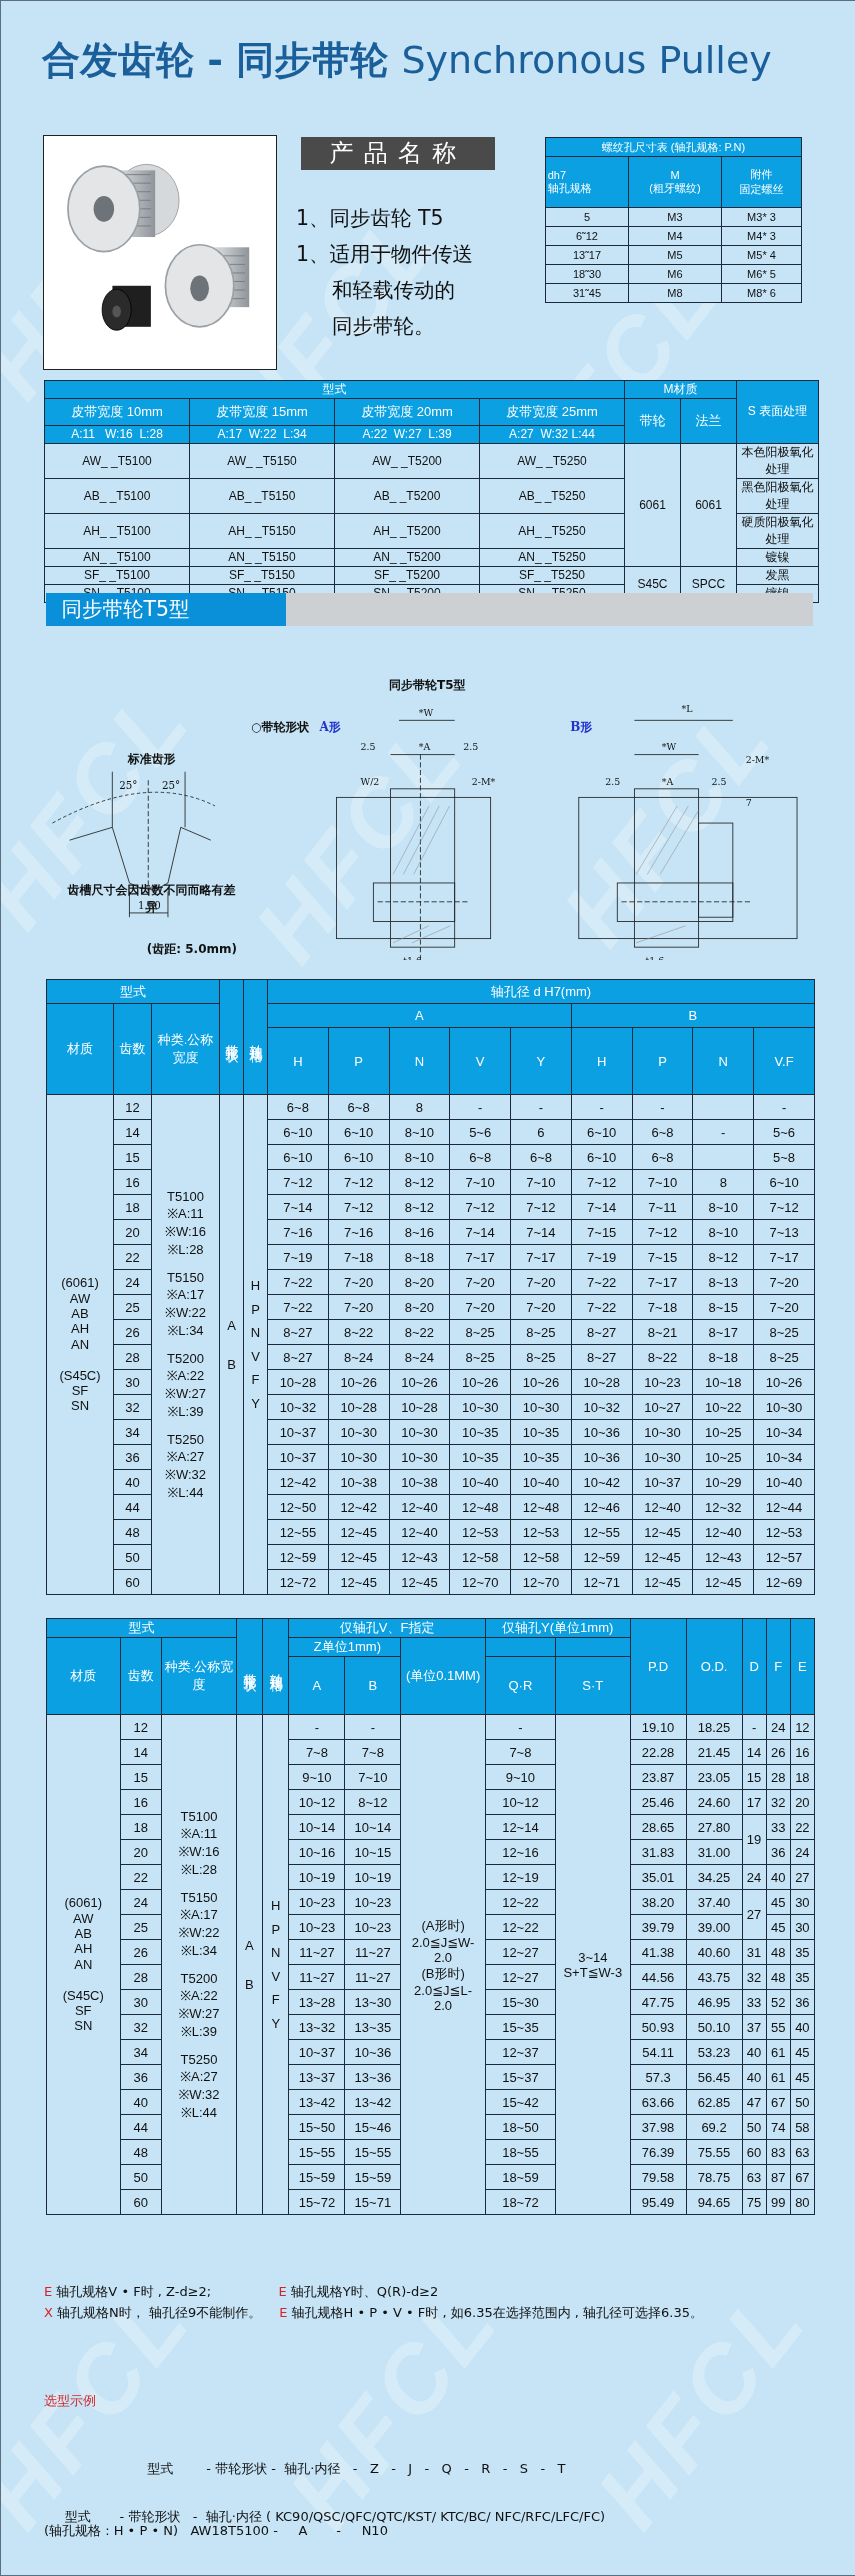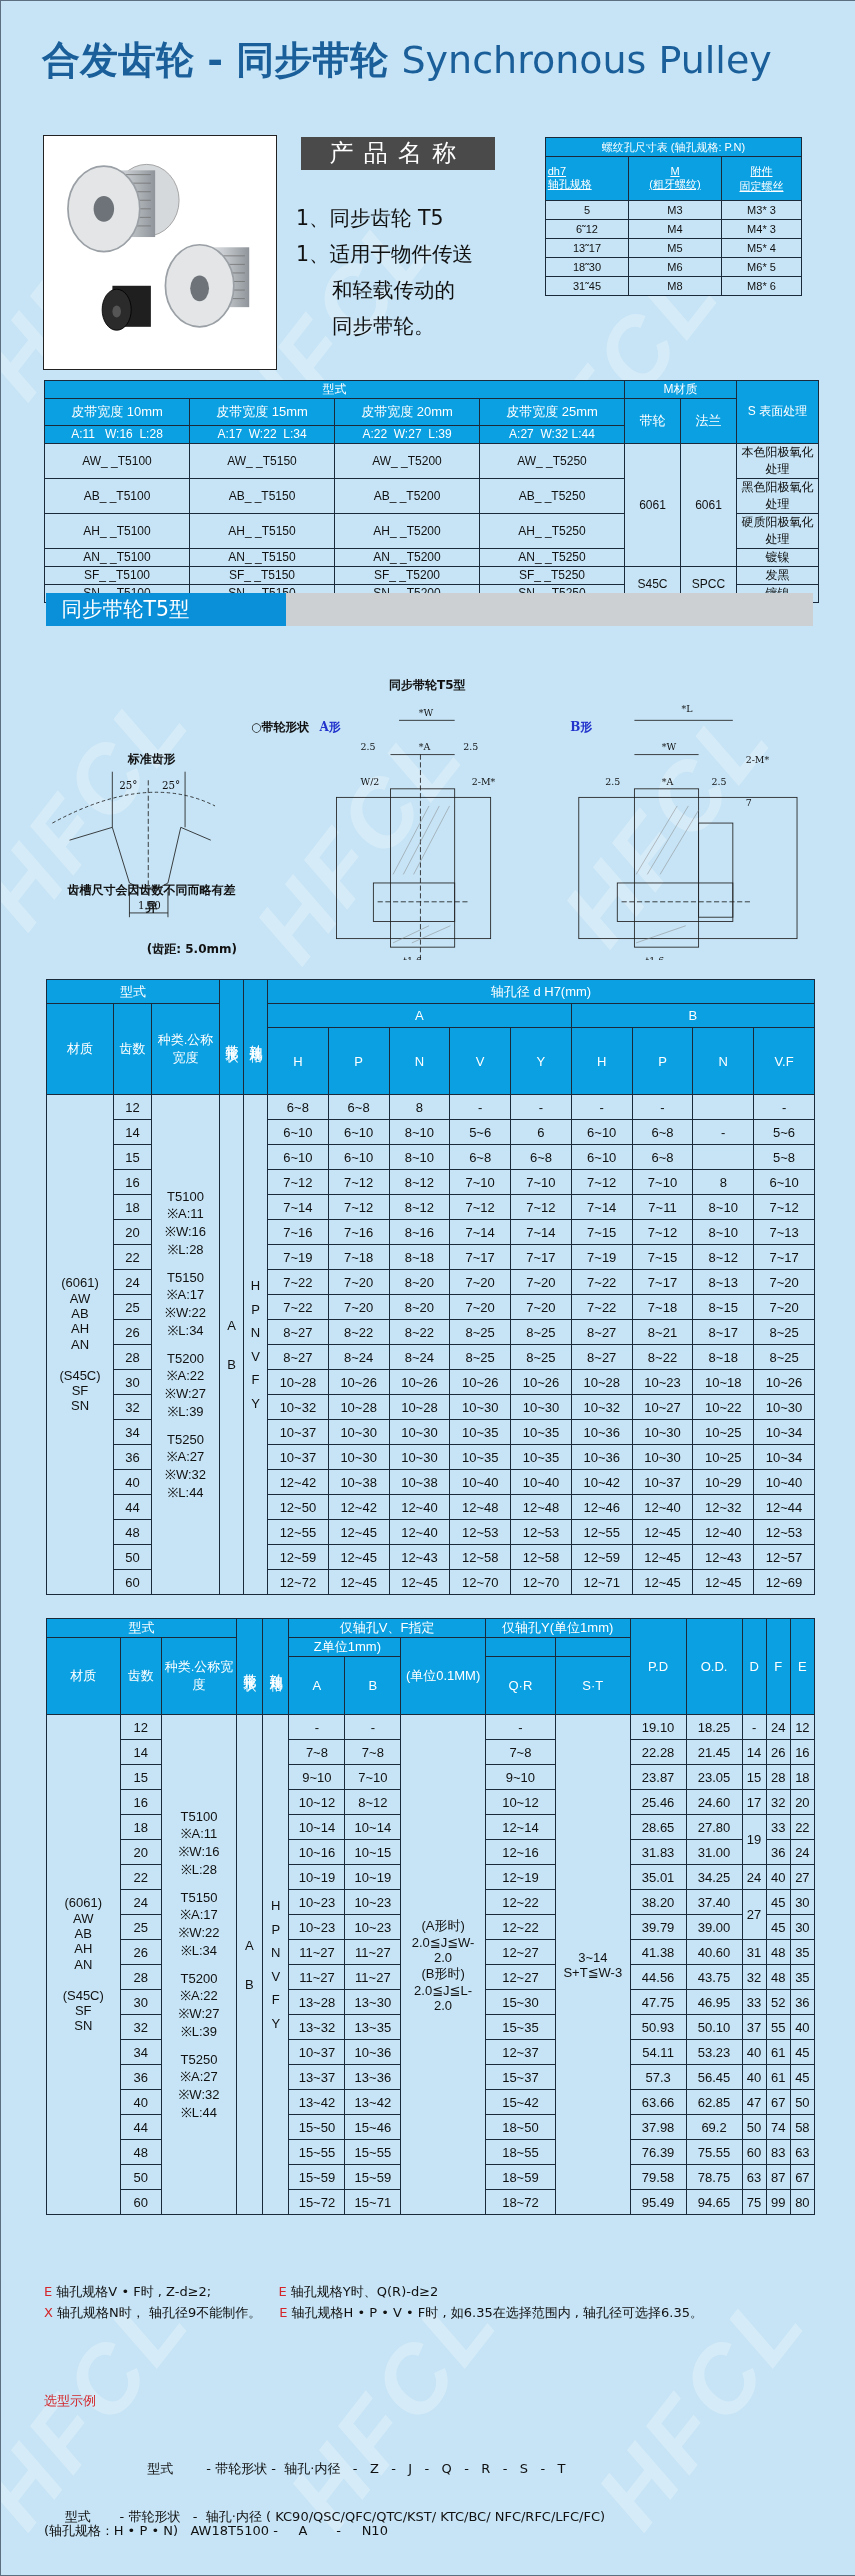--- a/index.html
+++ b/index.html
@@ -31,21 +31,21 @@
     font-size: 24px; text-align: center; line-height: 33px; letter-spacing: 10.3px;
   }
   .features { left: 295px; top: 199px; font-size: 20.5px; line-height: 36px; color: #111; }
   .features div { white-space: nowrap; }
   table { border-collapse: collapse; font-family: "Liberation Sans Narrow", "Liberation Sans", sans-serif; }
   td, th { border: 1.3px solid #1a2a3a; text-align: center; vertical-align: middle; }
   th { background: #0aa0e2; color: #fff; font-weight: normal; }
   td { background: #c6e4f6; }
   .thread-table { left: 544px; top: 136px; width: 257px; border: 1.7px solid #111; font-size: 11px; }
   .thread-table th, .thread-table td { height: 19px; }
-  .thread-table .hdr2 th { height: 44px; text-decoration: underline; }
+  .thread-table .hdr2 th { height: 51px; }
   .type-table { left: 43px; top: 379px; width: 775px; border: 1.7px solid #111; font-size: 12px; }
   .type-table th, .type-table td { height: 18px; }
   .type-table .h2 th { height: 26.5px; font-size: 13px; }
   .section-bar { left: 45px; top: 592px; width: 767px; height: 33px; background: #cdd0d3; }
   .section-bar .blue { width: 240px; height: 33px; background: #0a90d8; color: #fff; font-size: 20.5px; line-height: 33px; padding-left: 15.4px; }
   .diagram-title { left: 388px; top: 676px; font-size: 12px; font-weight: bold; }
   .note-std { left: 65px; top: 881px; font-size: 12px; text-align: center; width: 171px; font-weight: bold; }
   .main-table { left: 45px; top: 978px; width: 769px; border: 1.7px solid #111; font-size: 13px; }
   .main-table td { height: 25px; }
   .main-table th { height: 24px; }

